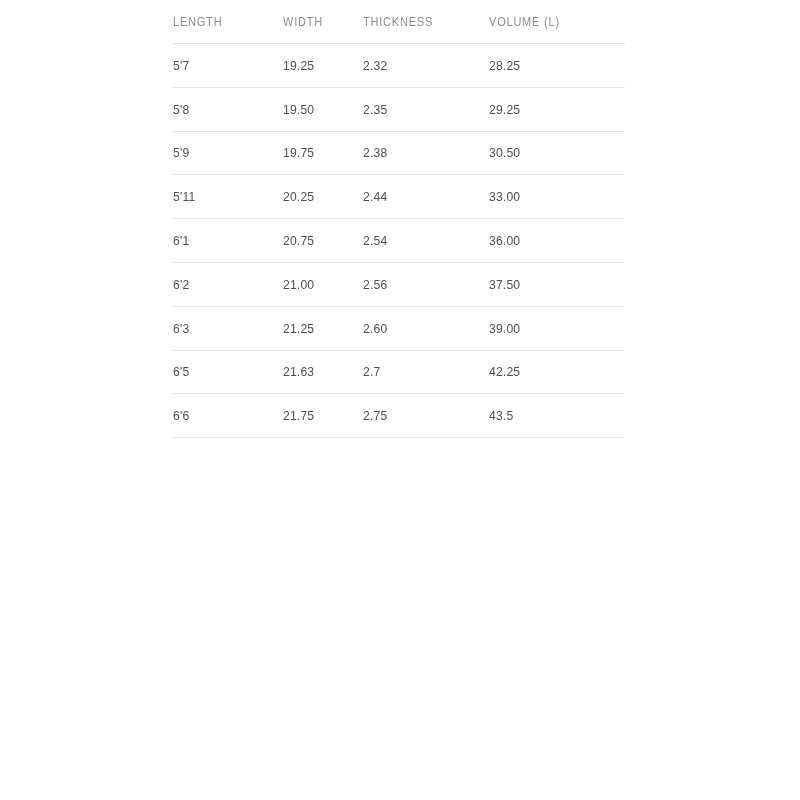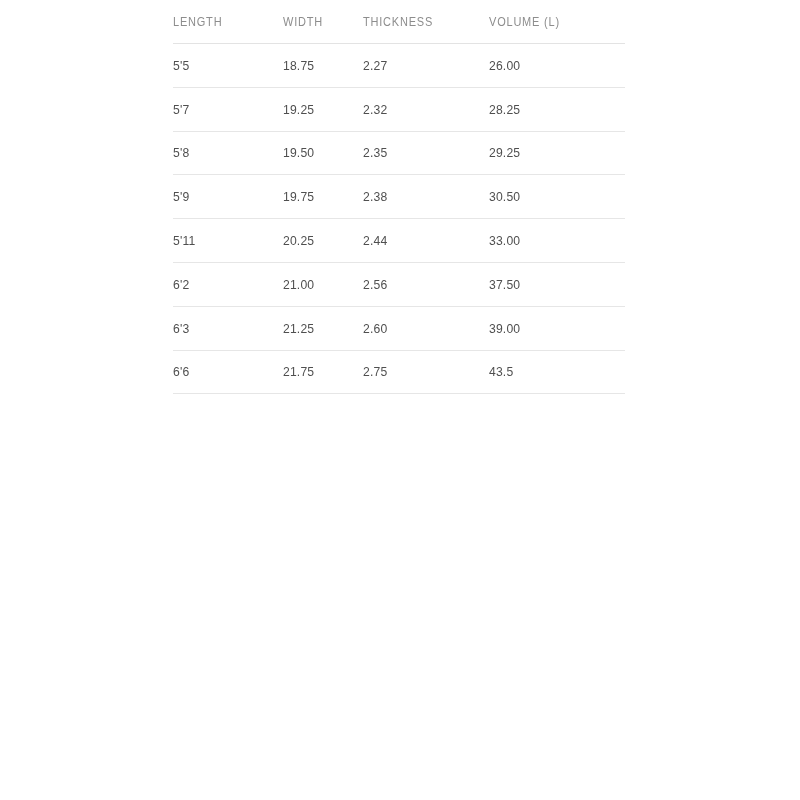--- a/index.html
+++ b/index.html
@@ -99,34 +99,20 @@
           <span class="cell-inner">THICKNESS</span>
         </th>
         <th>
           <span class="cell-inner">VOLUME (L)</span>
         </th>
       </tr>
     </thead>
     <tbody id="chart-body">
         <tr>
           <td>
-            <span class="cell-inner">5'5</span>
-          </td>
-          <td>
-            <span class="cell-inner">18.75</span>
-          </td>
-          <td>
-            <span class="cell-inner">2.27</span>
-          </td>
-          <td>
-            <span class="cell-inner">26.00</span>
-          </td>
-        </tr>
-        <tr>
-          <td>
             <span class="cell-inner">5'7</span>
           </td>
           <td>
             <span class="cell-inner">19.25</span>
           </td>
           <td>
             <span class="cell-inner">2.32</span>
           </td>
           <td>
             <span class="cell-inner">28.25</span>
@@ -169,20 +155,34 @@
           </td>
           <td>
             <span class="cell-inner">2.44</span>
           </td>
           <td>
             <span class="cell-inner">33.00</span>
           </td>
         </tr>
         <tr>
           <td>
+            <span class="cell-inner">6'1</span>
+          </td>
+          <td>
+            <span class="cell-inner">20.75</span>
+          </td>
+          <td>
+            <span class="cell-inner">2.54</span>
+          </td>
+          <td>
+            <span class="cell-inner">36.00</span>
+          </td>
+        </tr>
+        <tr>
+          <td>
             <span class="cell-inner">6'2</span>
           </td>
           <td>
             <span class="cell-inner">21.00</span>
           </td>
           <td>
             <span class="cell-inner">2.56</span>
           </td>
           <td>
             <span class="cell-inner">37.50</span>
@@ -193,20 +193,34 @@
             <span class="cell-inner">6'3</span>
           </td>
           <td>
             <span class="cell-inner">21.25</span>
           </td>
           <td>
             <span class="cell-inner">2.60</span>
           </td>
           <td>
             <span class="cell-inner">39.00</span>
+          </td>
+        </tr>
+        <tr>
+          <td>
+            <span class="cell-inner">6'5</span>
+          </td>
+          <td>
+            <span class="cell-inner">21.63</span>
+          </td>
+          <td>
+            <span class="cell-inner">2.7</span>
+          </td>
+          <td>
+            <span class="cell-inner">42.25</span>
           </td>
         </tr>
         <tr>
           <td>
             <span class="cell-inner">6'6</span>
           </td>
           <td>
             <span class="cell-inner">21.75</span>
           </td>
           <td>

